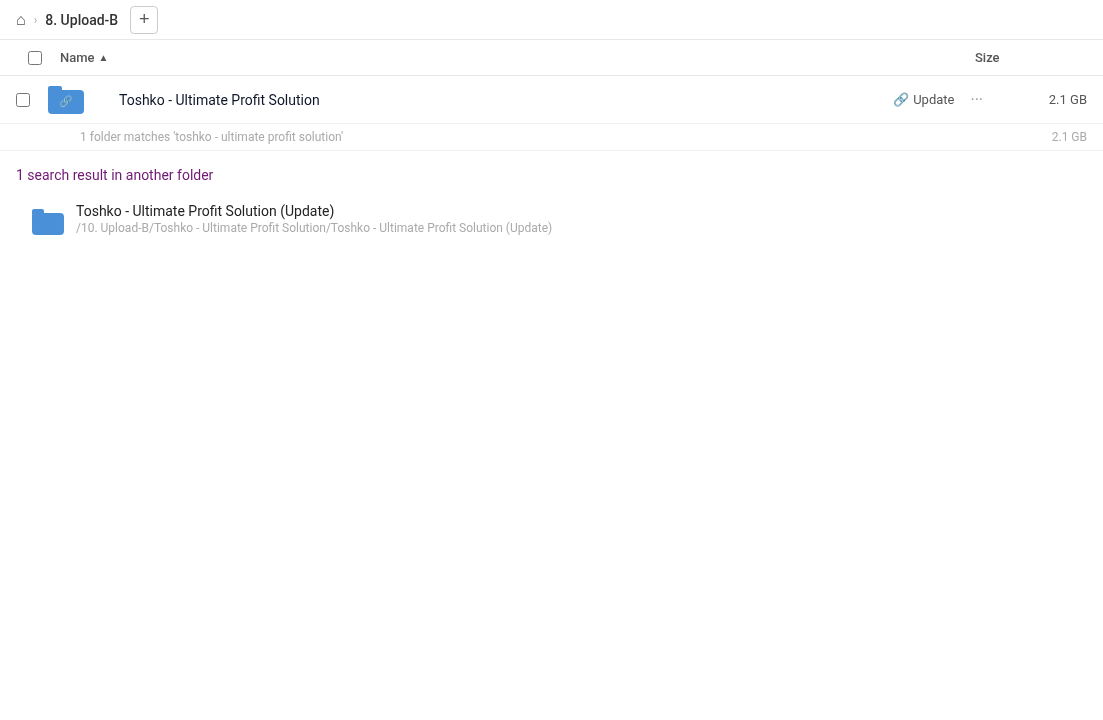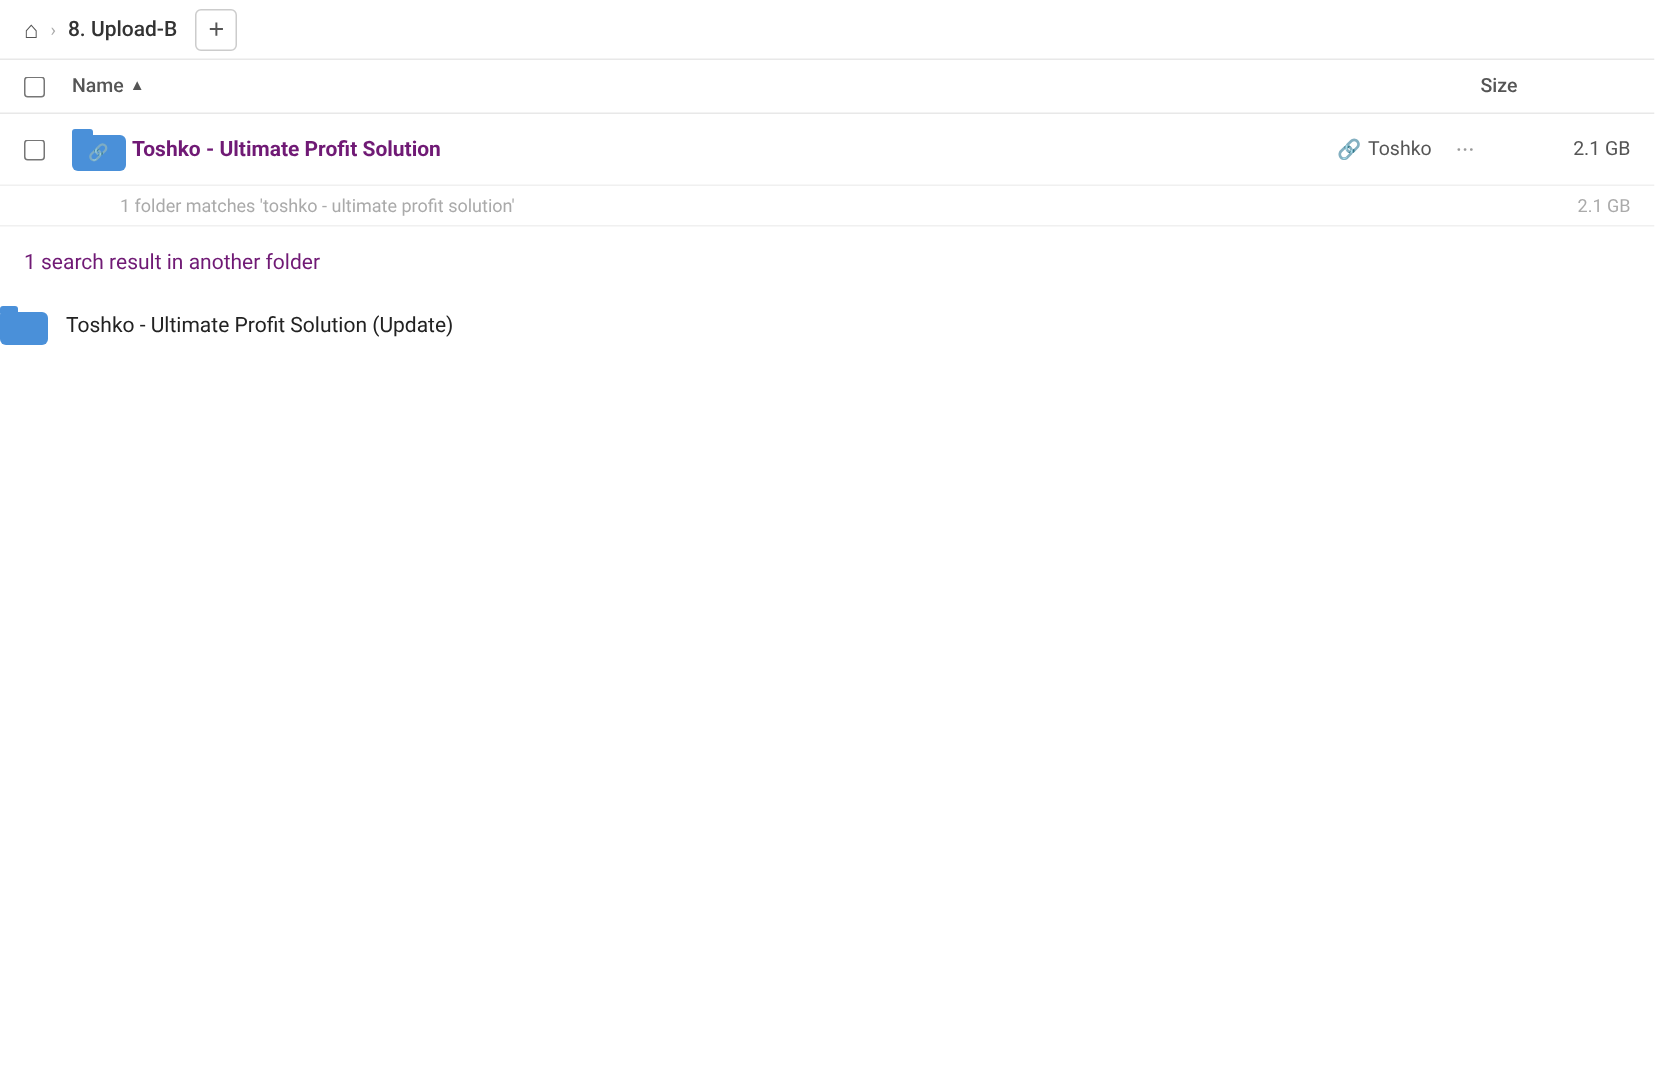--- a/index.html
+++ b/index.html
@@ -55,21 +55,21 @@
       align-items: center;
       justify-content: center;
       font-size: 18px;
       color: #555;
       margin-left: 4px;
     }
 
     .column-header {
       display: flex;
       align-items: center;
-      padding: 8px 16px;
+      padding: 8px 28px;
       border-bottom: 1px solid #e8e8e8;
       height: 36px;
     }
 
     .col-checkbox {
       width: 32px;
       display: flex;
       align-items: center;
     }
 
@@ -147,22 +147,23 @@
 
     .row-name-section {
       flex: 1;
       display: flex;
       flex-direction: column;
       justify-content: center;
     }
 
     .row-filename {
       font-size: 14px;
-      color: #701a75;
-      font-weight: 700;
+      color: #0f172a;
+      font-weight: 400;
+      margin-left: 31px;
     }
 
     .row-actions {
       display: flex;
       align-items: center;
       gap: 12px;
     }
 
     .shared-label {
       display: flex;
@@ -206,22 +207,22 @@
 
     .section-header {
       padding: 16px 16px 8px 16px;
       font-size: 14px;
       color: #701a75;
       font-weight: 400;
     }
 
     .folder-row {
       display: flex;
-      align-items: center;
-      padding: 8px 0;
+      align-items: flex-end;
+      padding: 8px 32px;
       height: 52px;
       cursor: pointer;
     }
 
     .folder-icon-plain {
       width: 32px;
       height: 26px;
       position: relative;
       margin-right: 12px;
       flex-shrink: 0;
@@ -300,35 +301,36 @@
         <span style="color:white;font-size:11px;display:flex;align-items:center;justify-content:center;height:100%;opacity:0.9;">🔗</span>
       </div>
     </div>
   </div>
   <div class="row-name-section">
     <span class="row-filename">Toshko - Ultimate Profit Solution</span>
   </div>
   <div class="row-actions">
     <div class="shared-label">
       <span style="font-size:13px;color:#666;">🔗</span>
-      <span>Toshko</span>
+      <span>Update</span>
     </div>
     <span class="more-icon">···</span>
   </div>
   <div class="row-size">2.1 GB</div>
 </div>
 
 <div class="match-info">
   <span>1 folder matches 'toshko - ultimate profit solution'</span>
   <span class="match-size">2.1 GB</span>
 </div>
 
 <div class="section-header">1 search result in another folder</div>
 
 <div class="folder-row">
   <div class="folder-icon-plain">
     <div class="folder-tab-plain"></div>
     <div class="folder-body-plain"></div>
   </div>
   <div class="folder-name-section">
     <div class="folder-name">Toshko - Ultimate Profit Solution (Update)</div>
+    <div class="folder-path">/10. Upload-B/Toshko - Ultimate Profit Solution/Toshko - Ultimate Profit Solution (Update)</div>
   </div>
 </div>
 
 </body></html>

